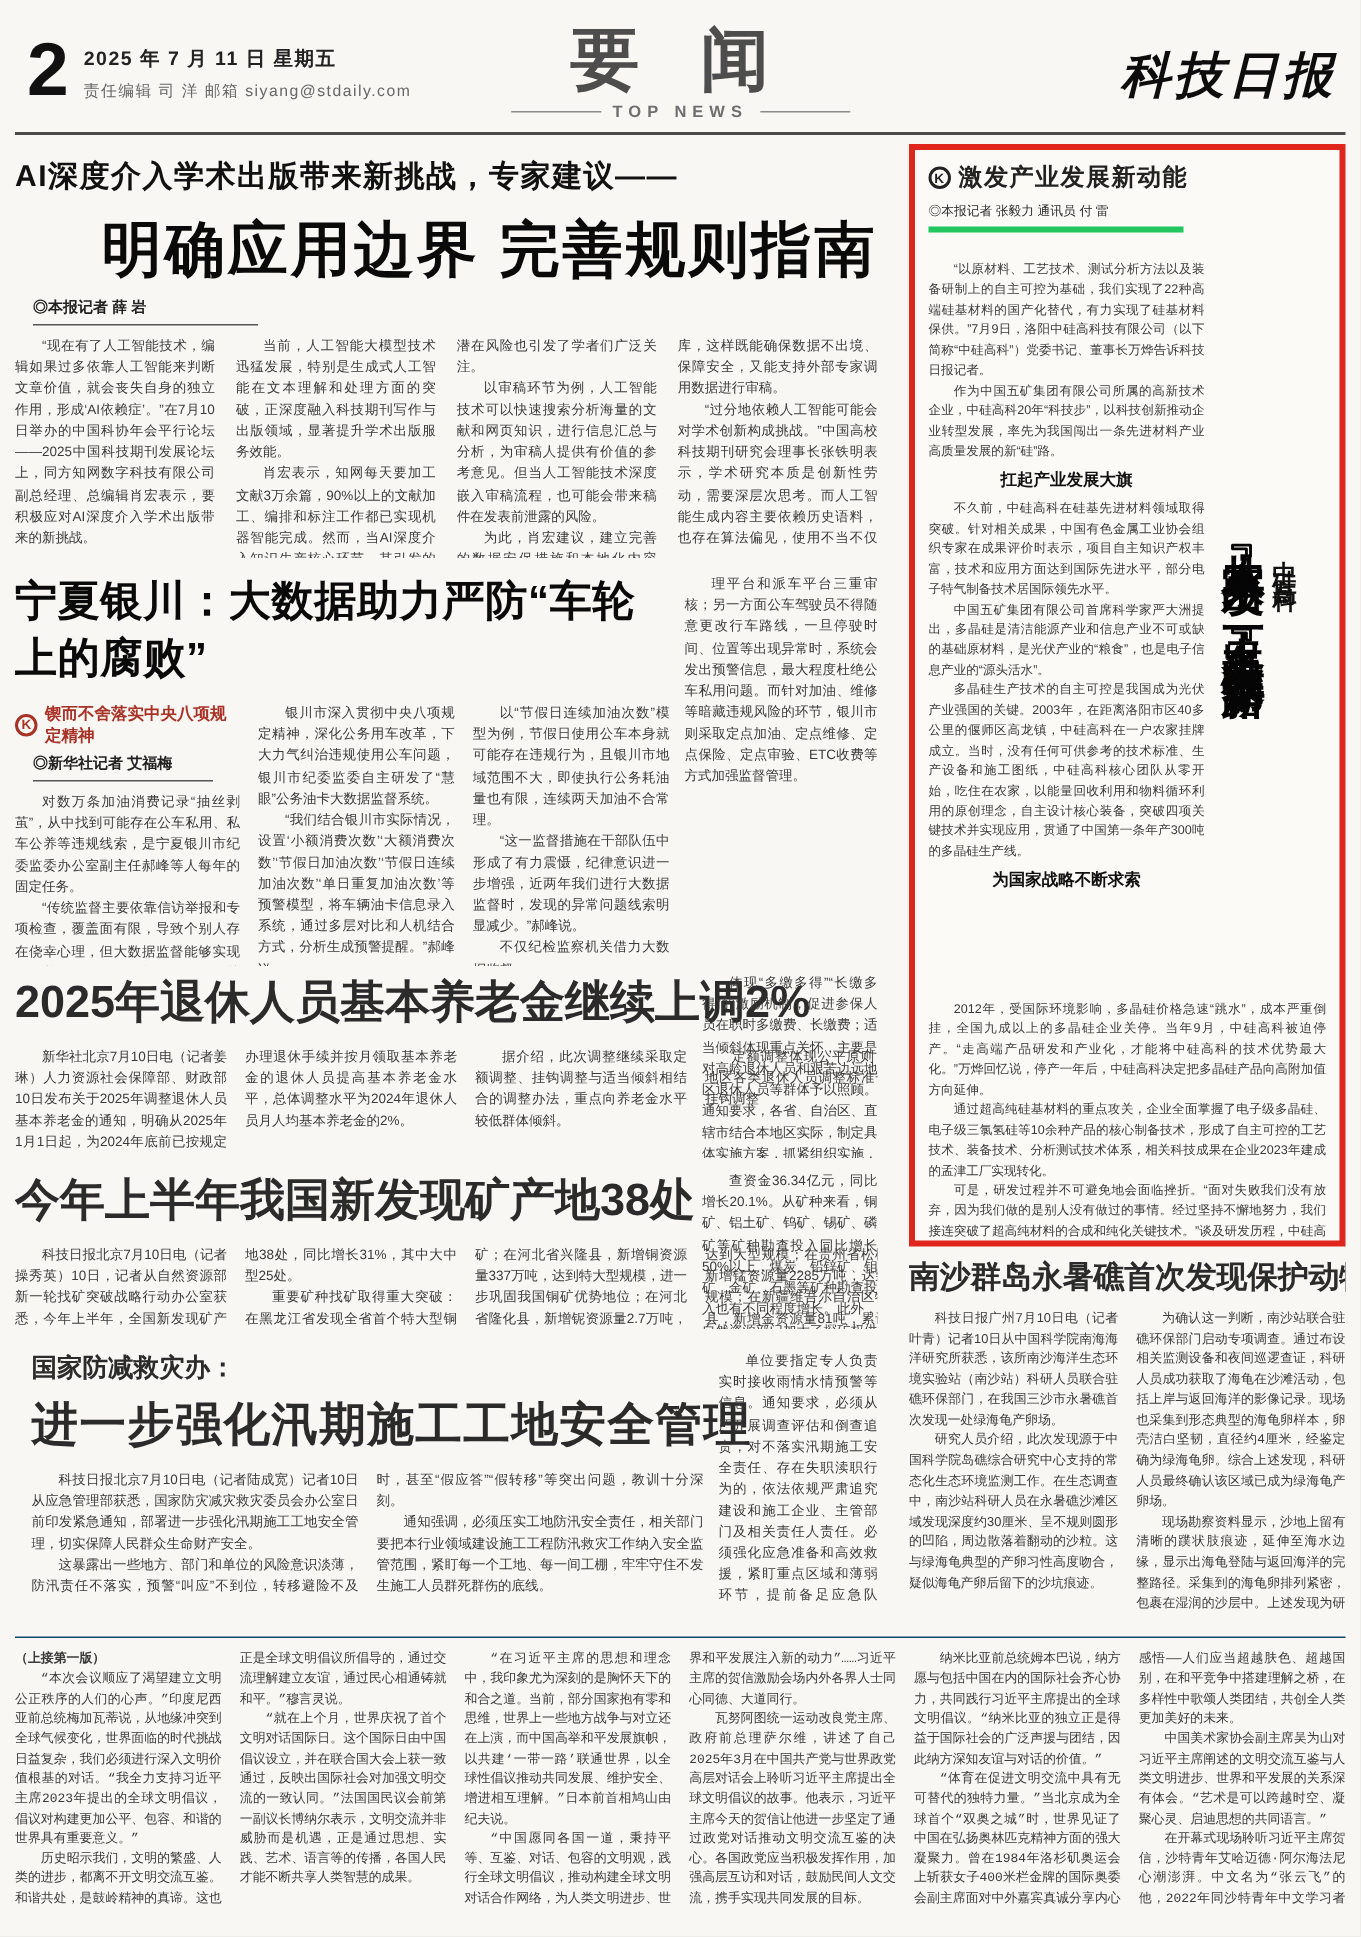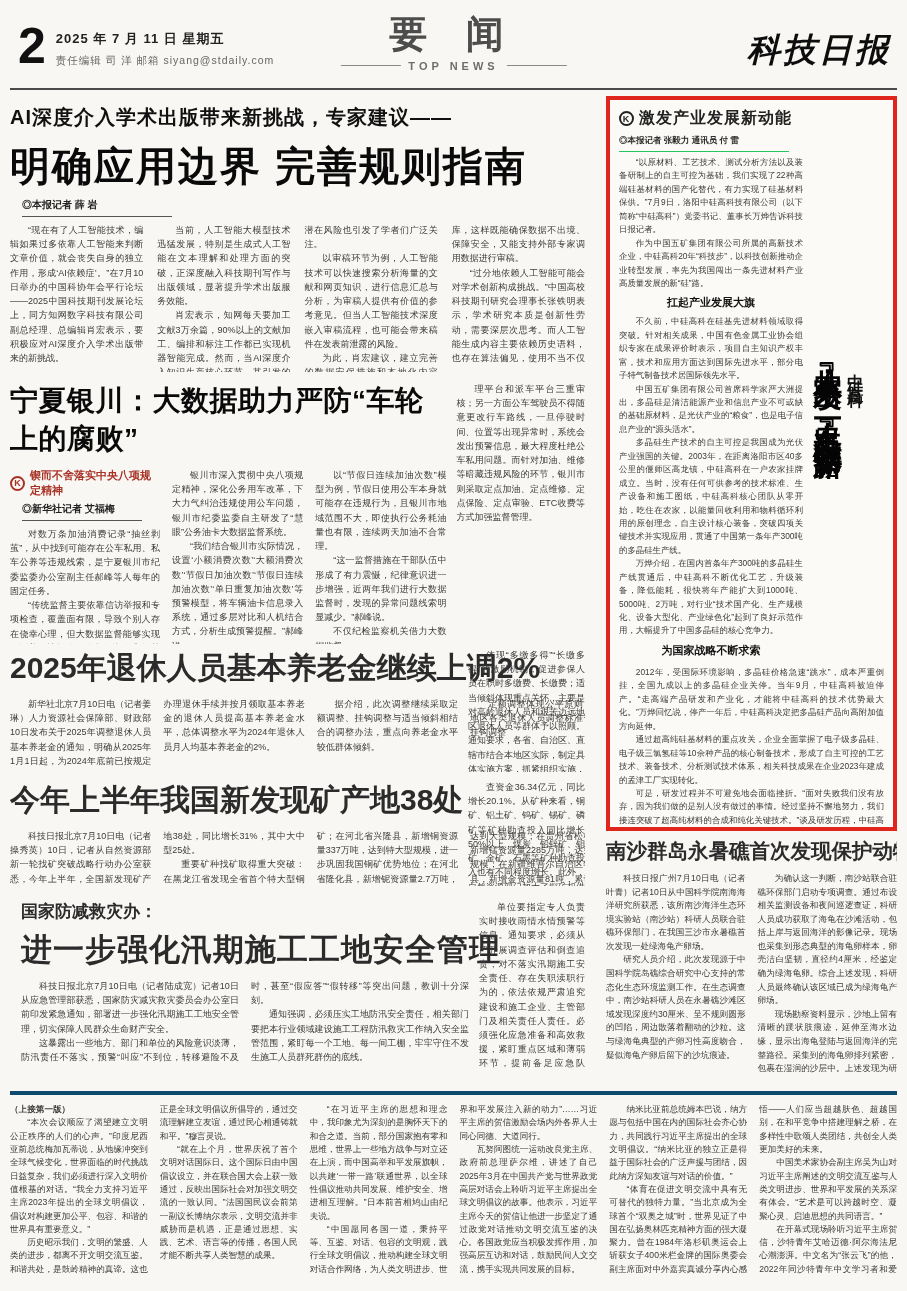--- a/index.html
+++ b/index.html
@@ -10,42 +10,42 @@
     position:relative; overflow:hidden; padding:6px 10px 0 10px;
   }
   
   .hdr { height:84px; position:relative; border-bottom:2px solid #4a4a4a; }
   .hdr-left { position:absolute; left:8px; top:18px; display:flex; align-items:flex-start; gap:10px; }
   .pageno { font-size:50px; font-weight:bold; line-height:0.9; color:#111; }
   .dateblock { padding-top:6px; }
   .dateline { font-size:13px; font-weight:bold; color:#222; letter-spacing:1px; }
   .editorline { font-size:10.5px; color:#666; margin-top:6px; letter-spacing:1px; }
   .hdr-center { position:absolute; left:50%; transform:translateX(-50%); top:8px; text-align:center; background:#f8f7f3; padding:0 14px; z-index:2; }
-  .section-title { font-size:38px; font-weight:bold; color:#4d4d4d; letter-spacing:14px; line-height:1.1; }
+  .section-title { font-size:46px; font-weight:bold; color:#4d4d4d; letter-spacing:14px; line-height:1.1; }
   .topnews { display:flex; align-items:center; gap:8px; margin-top:4px; }
   .topnews span.t { font-size:11px; font-weight:bold; color:#6e6e6e; letter-spacing:4px; }
   .topnews .rule { width:60px; height:1px; background:#8a8a8a; }
   .hdr-right { position:absolute; right:6px; top:22px; }
   .masthead { font-family:"DejaVu Serif", serif; font-style:italic; font-weight:bold; font-size:33px; color:#0d0d0d; letter-spacing:3px; }
   
   .main { display:flex; margin-top:6px; height:991px; }
   .left-main { width:596px; padding-right:21px; }
   .right-main { width:291px; }
   .art { overflow:hidden; }
   .body-txt { font-size:9px; line-height:1.58; text-align:justify; color:#3a3a3a; column-fill:auto; }
   .body-txt p { text-indent:2em; }
   .sidecol { font-size:9px; line-height:1.58; text-align:justify; color:#3a3a3a; overflow:hidden; }
   .sidecol p { text-indent:2em; }
   .byline { font-size:10px; font-weight:bold; color:#222; border-bottom:1px solid #555; padding-bottom:4px; margin:4px 0 6px 12px; width:150px; }
   .klabel { display:flex; align-items:center; gap:5px; font-weight:bold; }
   .kcirc { display:inline-flex; align-items:center; justify-content:center; width:15px; height:15px; min-width:15px; border-radius:50%; border:2px solid currentColor; font-size:9px; font-weight:bold; }
   
   .ai { height:276px; padding-top:8px; }
   .ai .kicker { font-size:20px; font-weight:bold; color:#111; letter-spacing:1px; }
-  .ai .headline { font-size:40px; font-weight:bold; color:#0a0a0a; text-align:left; letter-spacing:2px; margin:8px 0 4px 0; }
+  .ai .headline { font-size:40px; font-weight:bold; color:#0a0a0a; text-align:right; letter-spacing:2px; margin:8px 0 4px 0; }
   .ai .body-txt { column-count:4; column-gap:14px; height:168px; }
   
   .yc { height:272px; display:flex; gap:10px; padding-top:10px; }
   .yc-left { width:448px; }
   .yc .headline { font-size:28px; font-weight:bold; color:#0a0a0a; letter-spacing:0.5px; margin-bottom:10px; }
   .yc-row { display:flex; gap:12px; }
   .yc-meta { width:150px; }
   .yc-label { color:#a93226; font-size:11px; }
   .yc .body-txt { column-count:2; column-gap:12px; height:188px; flex:1; }
   .yc-side { width:132px; height:250px; }
@@ -66,34 +66,34 @@
   .fl-left { width:448px;margin-left:11px; }
   .fl .kicker { font-size:17px; font-weight:bold; margin-bottom:6px; }
   .fl .headline { font-size:31px; font-weight:bold; letter-spacing:1px; margin-bottom:8px; white-space:nowrap; }
   .fl .body-txt { column-count:2; column-gap:12px; height:106px; }
   .fl-side { width:132px; height:172px; }
   
   .redbox { border:4px solid #e0261c; background:#fbfaf6; height:735px; padding:8px 9px; overflow:hidden; }
   .rb-toprow { display:flex; }
   .rb-content { width:190px; padding-right:6px; }
   .rb-klabel { font-size:16px; color:#222; letter-spacing:1px; margin-bottom:6px; }
-  .rb-byline { font-size:8.5px; font-weight:bold; border-bottom:1px solid #22c55e; padding-bottom:4px; margin-bottom:4px; width:170px; }
+  .rb-byline { font-size:8.5px; font-weight:normal; border-bottom:4px solid #22c55e; padding-bottom:4px; margin-bottom:18px; width:170px; }
   .rb-txt { font-size:8.4px; line-height:1.6; text-align:justify; color:#3a3a3a; }
   .rb-txt p { text-indent:2em; }
   .rb-sub { font-size:11px; font-weight:bold; text-align:center; margin:5px 0; color:#111; }
   .rb-title { writing-mode:vertical-rl; display:flex; flex-direction:column; align-items:center; height:556px; padding-top:4px; margin-left:2px; }
   .rb-title .pfx { font-size:16px; font-weight:bold; letter-spacing:6px; margin-bottom:8px; color:#111; }
   .rb-title .big { font-size:29px; font-weight:bold; letter-spacing:3px; color:#050505; line-height:1.15; }
   .rb-rest { margin-top:2px; }
   
   .tt { height:248px; padding-top:6px; }
   .tt .headline { font-size:20.5px; font-weight:bold; white-space:nowrap; letter-spacing:0; margin-bottom:7px; }
   .tt .body-txt { column-count:2; column-gap:12px; height:212px; font-size:8.6px; }
   
-  .bot { border-top:4px solid #0c4a6e; margin-top:4px; padding-top:8px; height:198px; overflow:hidden; }
+  .bot { border-top:1px solid #0c4a6e; margin-top:4px; padding-top:8px; height:198px; overflow:hidden;font-family:Liberation Mono, monospace; }
   .bot .cols { column-count:6; column-gap:12px; column-fill:auto; height:182px; font-size:8.6px; line-height:1.55; text-align:justify; color:#3a3a3a; }
   .bot p { text-indent:2em; }
   .bot .lead { font-weight:bold; text-indent:0; }
 </style>
 </head>
 <body>
 
 <div class="page">
 
   <div class="hdr">
@@ -222,21 +222,20 @@
             <div class="rb-byline">◎本报记者 张毅力  通讯员 付 雷</div>
             <div class="rb-txt">
               <p>“以原材料、工艺技术、测试分析方法以及装备研制上的自主可控为基础，我们实现了22种高端硅基材料的国产化替代，有力实现了硅基材料保供。”7月9日，洛阳中硅高科技有限公司（以下简称“中硅高科”）党委书记、董事长万烨告诉科技日报记者。</p>
               <p>作为中国五矿集团有限公司所属的高新技术企业，中硅高科20年“科技步”，以科技创新推动企业转型发展，率先为我国闯出一条先进材料产业高质量发展的新“硅”路。</p>
             </div>
             <div class="rb-sub">扛起产业发展大旗</div>
             <div class="rb-txt">
               <p>不久前，中硅高科在硅基先进材料领域取得突破。针对相关成果，中国有色金属工业协会组织专家在成果评价时表示，项目自主知识产权丰富，技术和应用方面达到国际先进水平，部分电子特气制备技术居国际领先水平。</p>
               <p>中国五矿集团有限公司首席科学家严大洲提出，多晶硅是清洁能源产业和信息产业不可或缺的基础原材料，是光伏产业的“粮食”，也是电子信息产业的“源头活水”。</p>
               <p>多晶硅生产技术的自主可控是我国成为光伏产业强国的关键。2003年，在距离洛阳市区40多公里的偃师区高龙镇，中硅高科在一户农家挂牌成立。当时，没有任何可供参考的技术标准、生产设备和施工图纸，中硅高科核心团队从零开始，吃住在农家，以能量回收利用和物料循环利用的原创理念，自主设计核心装备，突破四项关键技术并实现应用，贯通了中国第一条年产300吨的多晶硅生产线。</p>
-              <p>万烨介绍，在国内首条年产300吨的多晶硅生产线贯通后，中硅高科不断优化工艺，升级装备，降低能耗，很快将年产能扩大到1000吨、5000吨、2万吨，对行业“技术国产化、生产规模化、设备大型化、产业绿色化”起到了良好示范作用，大幅提升了中国多晶硅的核心竞争力。</p>
             </div>
             <div class="rb-sub">为国家战略不断求索</div>
           </div>
           <div class="rb-title">
             <span class="pfx">中硅高科：</span>
             <span class="big">从农家『出发』，走出一条『硅』基创新路</span>
           </div>
         </div>
         <div class="rb-txt rb-rest">
           <p>2012年，受国际环境影响，多晶硅价格急速“跳水”，成本严重倒挂，全国九成以上的多晶硅企业关停。当年9月，中硅高科被迫停产。“走高端产品研发和产业化，才能将中硅高科的技术优势最大化。”万烨回忆说，停产一年后，中硅高科决定把多晶硅产品向高附加值方向延伸。</p>

